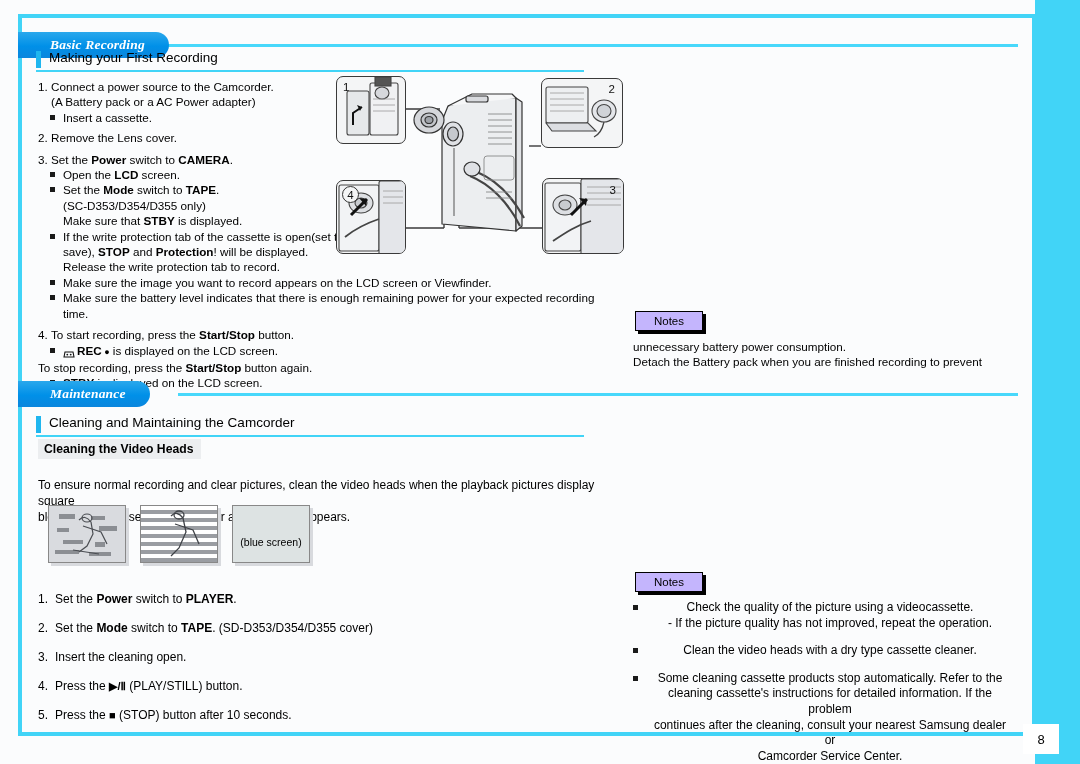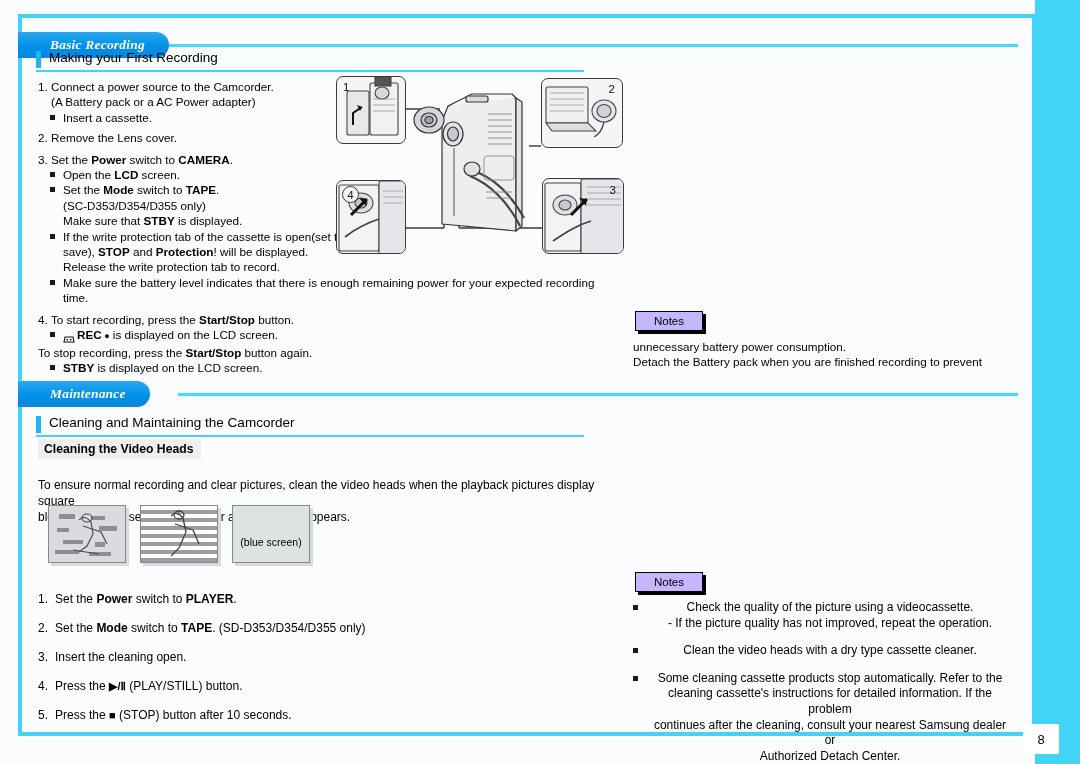--- a/index.html
+++ b/index.html
@@ -253,20 +253,24 @@
       <div><span>Make sure that </span><b>STBY</b><span> is displayed.</span></div>
     </div>
 
     <div class="sub-item">
       <span class="sq"></span>
       <span>If the write protection tab of the cassette is open(set to</span>
       <div><span>save), </span><b>STOP</b><span> and </span><b>Protection</b><span>! will be displayed.</span></div>
       <div>Release the write protection tab to record.</div>
     </div>
 
+    <div class="sub-item">
+      <span class="sq"></span>
+      <span>Make sure the image you want to record appears on the LCD screen or Viewfinder.</span>
+    </div>
 
     <div class="sub-item">
       <span class="sq"></span>
       <span>Make sure the battery level indicates that there is enough remaining power for your expected recording</span>
       <div>time.</div>
     </div>
 
     <div style="height:6px;"></div>
 
     <div class="num-item">
@@ -492,21 +496,21 @@
         <ellipse cx="38" cy="9" rx="5" ry="4"></ellipse>
       </g>
     </svg>
   </div>
 
   <div class="thumb" style="left:232px; top:505px; width:78px; height:58px; background:#dde3e3;"></div>
   <div class="thumb-cap" style="left:232px; top:536px; width:78px;">(blue screen)</div>
 
   <div class="step-list" style="left:38px; top:592px; width:420px;" id="maint-steps">
       <div class="step"><span class="n">1.</span><span>Set the </span><b>Power</b><span> switch to </span><b>PLAYER</b><span>.</span></div>
-      <div class="step"><span class="n">2.</span><span>Set the </span><b>Mode</b><span> switch to </span><b>TAPE</b><span>. (SD-D353/D354/D355 only)</span></div>
+      <div class="step"><span class="n">2.</span><span>Set the </span><b>Mode</b><span> switch to </span><b>TAPE</b><span>. (SD-D353/D354/D355 cover)</span></div>
       <div class="step"><span class="n">3.</span><span>Insert the cleaning open.</span></div>
       <div class="step"><span class="n">4.</span><span>Press the </span><b style="font-size: 11px;">▶/Ⅱ</b><span> (PLAY/STILL) button.</span></div>
       <div class="step"><span class="n">5.</span><span>Press the </span><b style="font-size: 11px;">■</b><span> (STOP) button after 10 seconds.</span></div>
     </div>
 
   <div class="notes-box" style="left:635px; top:572px;">
     <span>Notes</span>
   </div>
   <div class="note-list" style="left:633px; top:600px; width:380px;" id="notes2-list">
       <div class="nb">
@@ -516,19 +520,19 @@
       </div>
       <div class="nb">
         <span class="sq2"></span>
         <div>Clean the video heads with a dry type cassette cleaner.</div>
       </div>
       <div class="nb">
         <span class="sq2"></span>
         <div>Some cleaning cassette products stop automatically. Refer to the</div>
         <div>cleaning cassette's instructions for detailed information. If the problem</div>
         <div>continues after the cleaning, consult your nearest Samsung dealer or</div>
-        <div>Authorized Detach Center.</div>
+        <div>Camcorder Service Center.</div>
       </div>
     </div>
 
   <div class="page-num">8</div>
 
 </div>
 
 </body></html>

